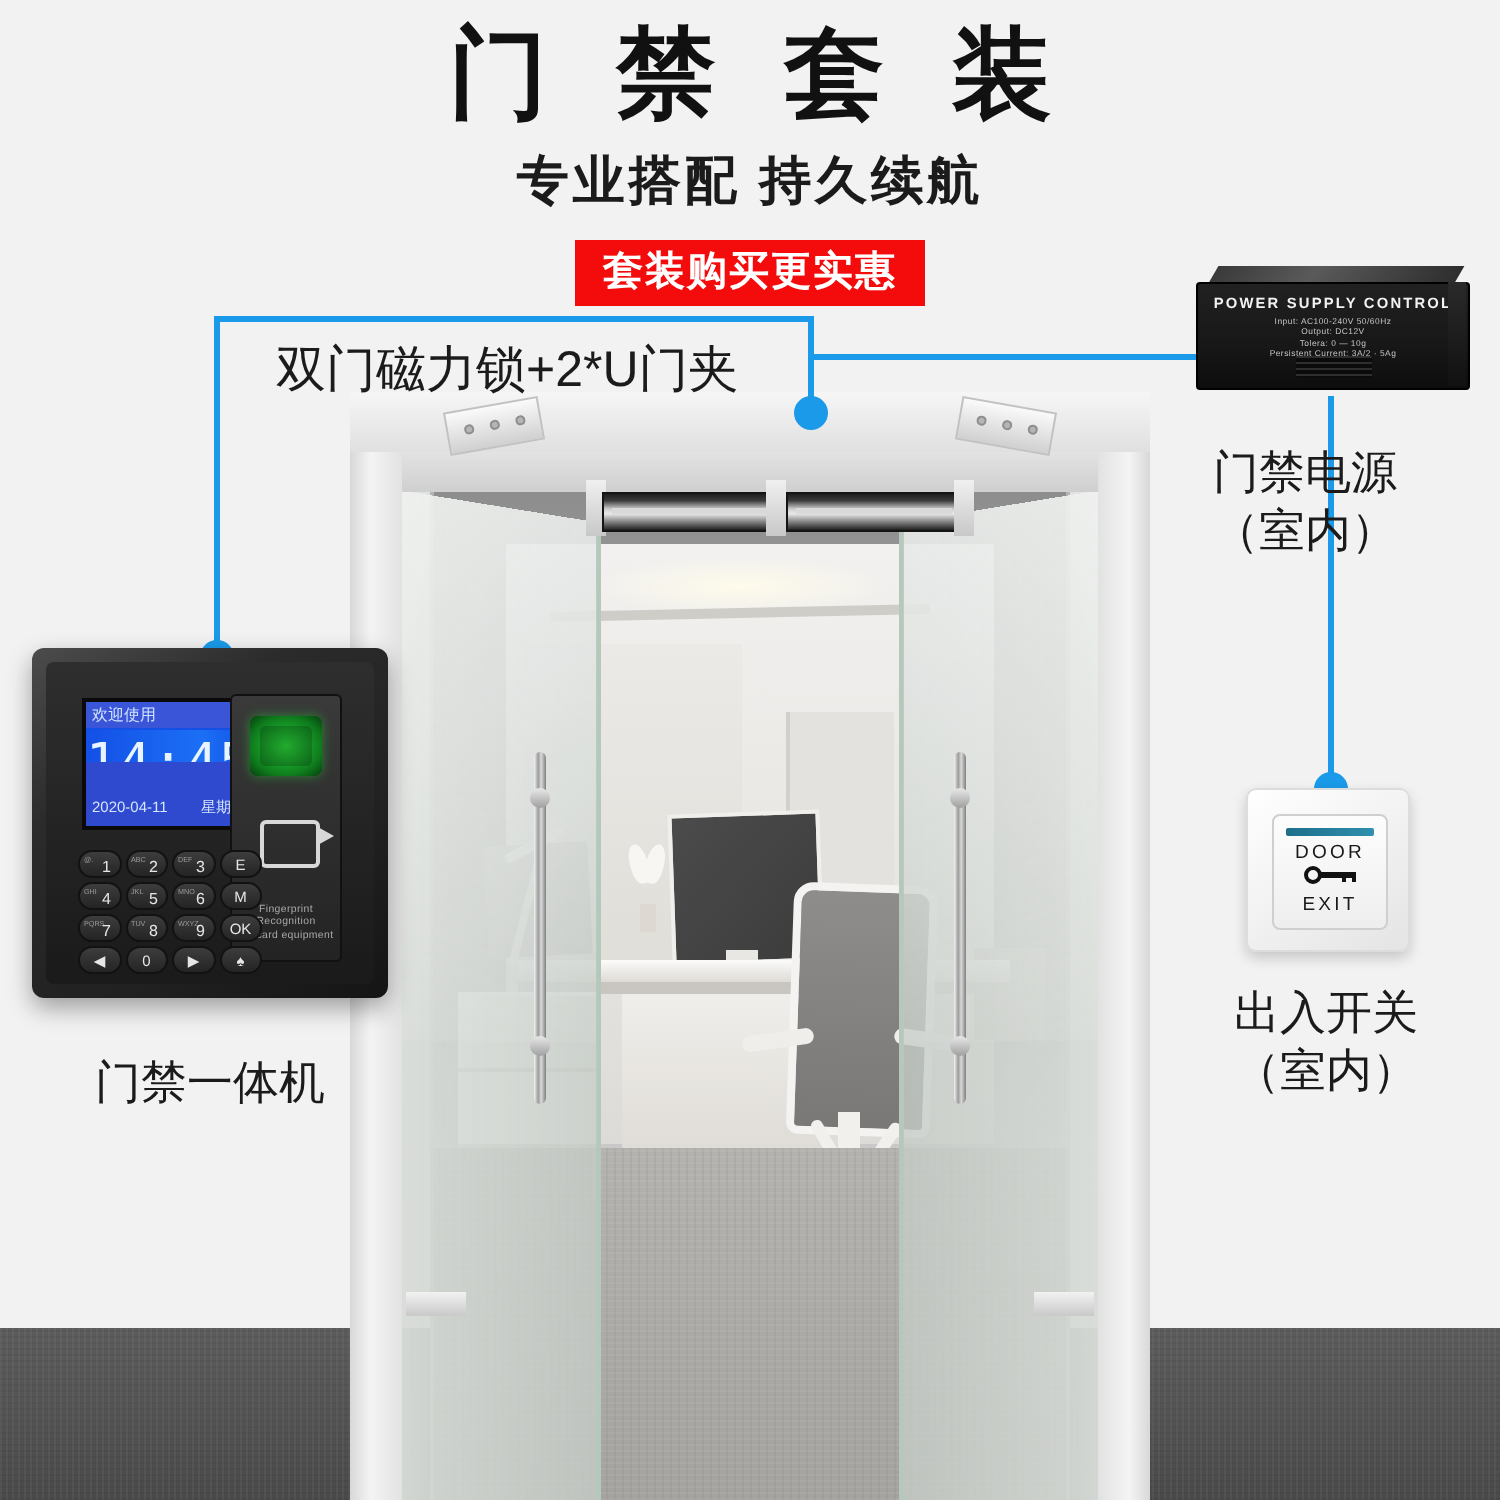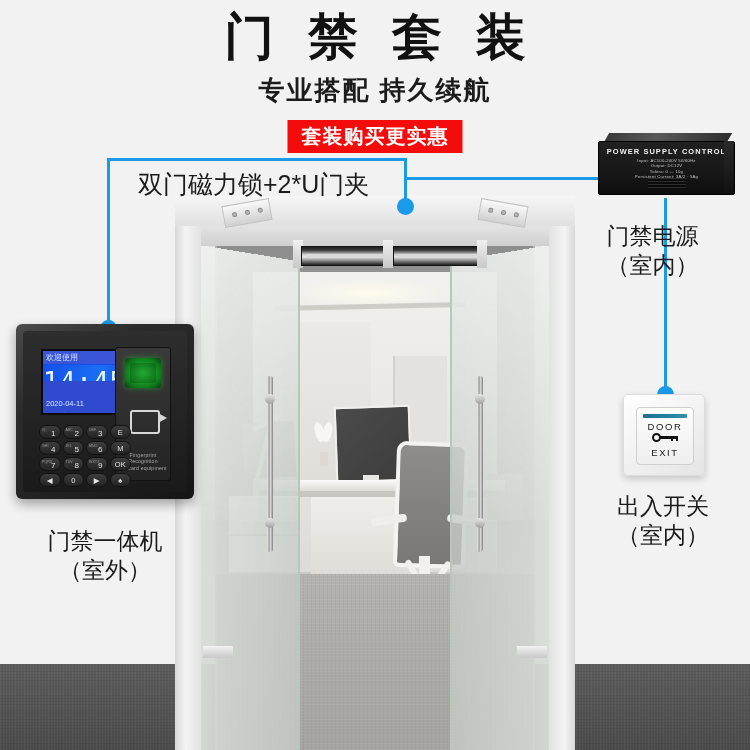--- a/index.html
+++ b/index.html
@@ -191,21 +191,21 @@
     background:#1450e6;border:2px solid #0a0a0a;overflow:hidden;}
   .lcd .bar-top{position:absolute;left:0;top:0;width:100%;height:13px;
     background:#3b55d8;color:#cfe3ff;font-size:8px;line-height:13px;padding-left:3px;
     box-sizing:border-box;white-space:nowrap;}
   .lcd .clock{position:absolute;left:0;right:0;top:14px;height:34px;
     color:#e8f4ff;font-family:"DejaVu Sans Mono","Liberation Mono",monospace;
     font-size:26px;line-height:34px;text-align:center;letter-spacing:1px;
     background:linear-gradient(to right,#1450e6,#1b6ff5 70%,#1450e6);}
   .lcd .bar-bot{position:absolute;left:0;bottom:0;width:100%;height:14px;
     background:#2f49cf;color:#d7e7ff;font-size:7.5px;line-height:13px;
-    display:flex;justify-content:space-between;padding:16px 3px;box-sizing:border-box;white-space:nowrap;flex-direction:column;}
+    display:flex;justify-content:space-between;padding:16px 3px;box-sizing:border-box;white-space:nowrap;}
   .fp-area{position:absolute;right:16px;top:16px;width:54px;height:132px;
     border-radius:3px;background:linear-gradient(to bottom,#3a3a3a,#232323);
     border:1px solid #111;}
   .fp-sensor{position:absolute;left:9px;top:10px;width:36px;height:30px;
     border-radius:4px;background:radial-gradient(ellipse at center,#2ad13a,#0e7a1c 70%,#063f0e);
     box-shadow:0 0 6px rgba(42,209,58,.5);}
   .fp-sensor::after{content:"";position:absolute;left:5px;top:5px;right:5px;bottom:5px;
     border-radius:3px;background:rgba(0,0,0,.18);}
   .rfid{position:absolute;left:14px;top:62px;width:26px;height:20px;
     border:2px solid #d8d8d8;border-radius:3px;}
@@ -464,21 +464,20 @@
           </div>
         <div class="key">
             <span class="ctr">♠</span>
           </div>
       </div>
     </div>
   </div>
 
   <div class="lbl" style="left:16px;top:527px;width:178px;">
     <div>门禁一体机</div>
-    <div>（室外）</div>
   </div>
 
   <div id="psu">
     <div class="psu-top"></div>
     <div class="psu-body">
       <div class="psu-title">POWER SUPPLY CONTROL</div>
       <div class="psu-specs">
         <div>Input: AC100-240V  50/60Hz</div>
         <div>Output: DC12V</div>
         <div>Tolera:  0 — 10g</div>

